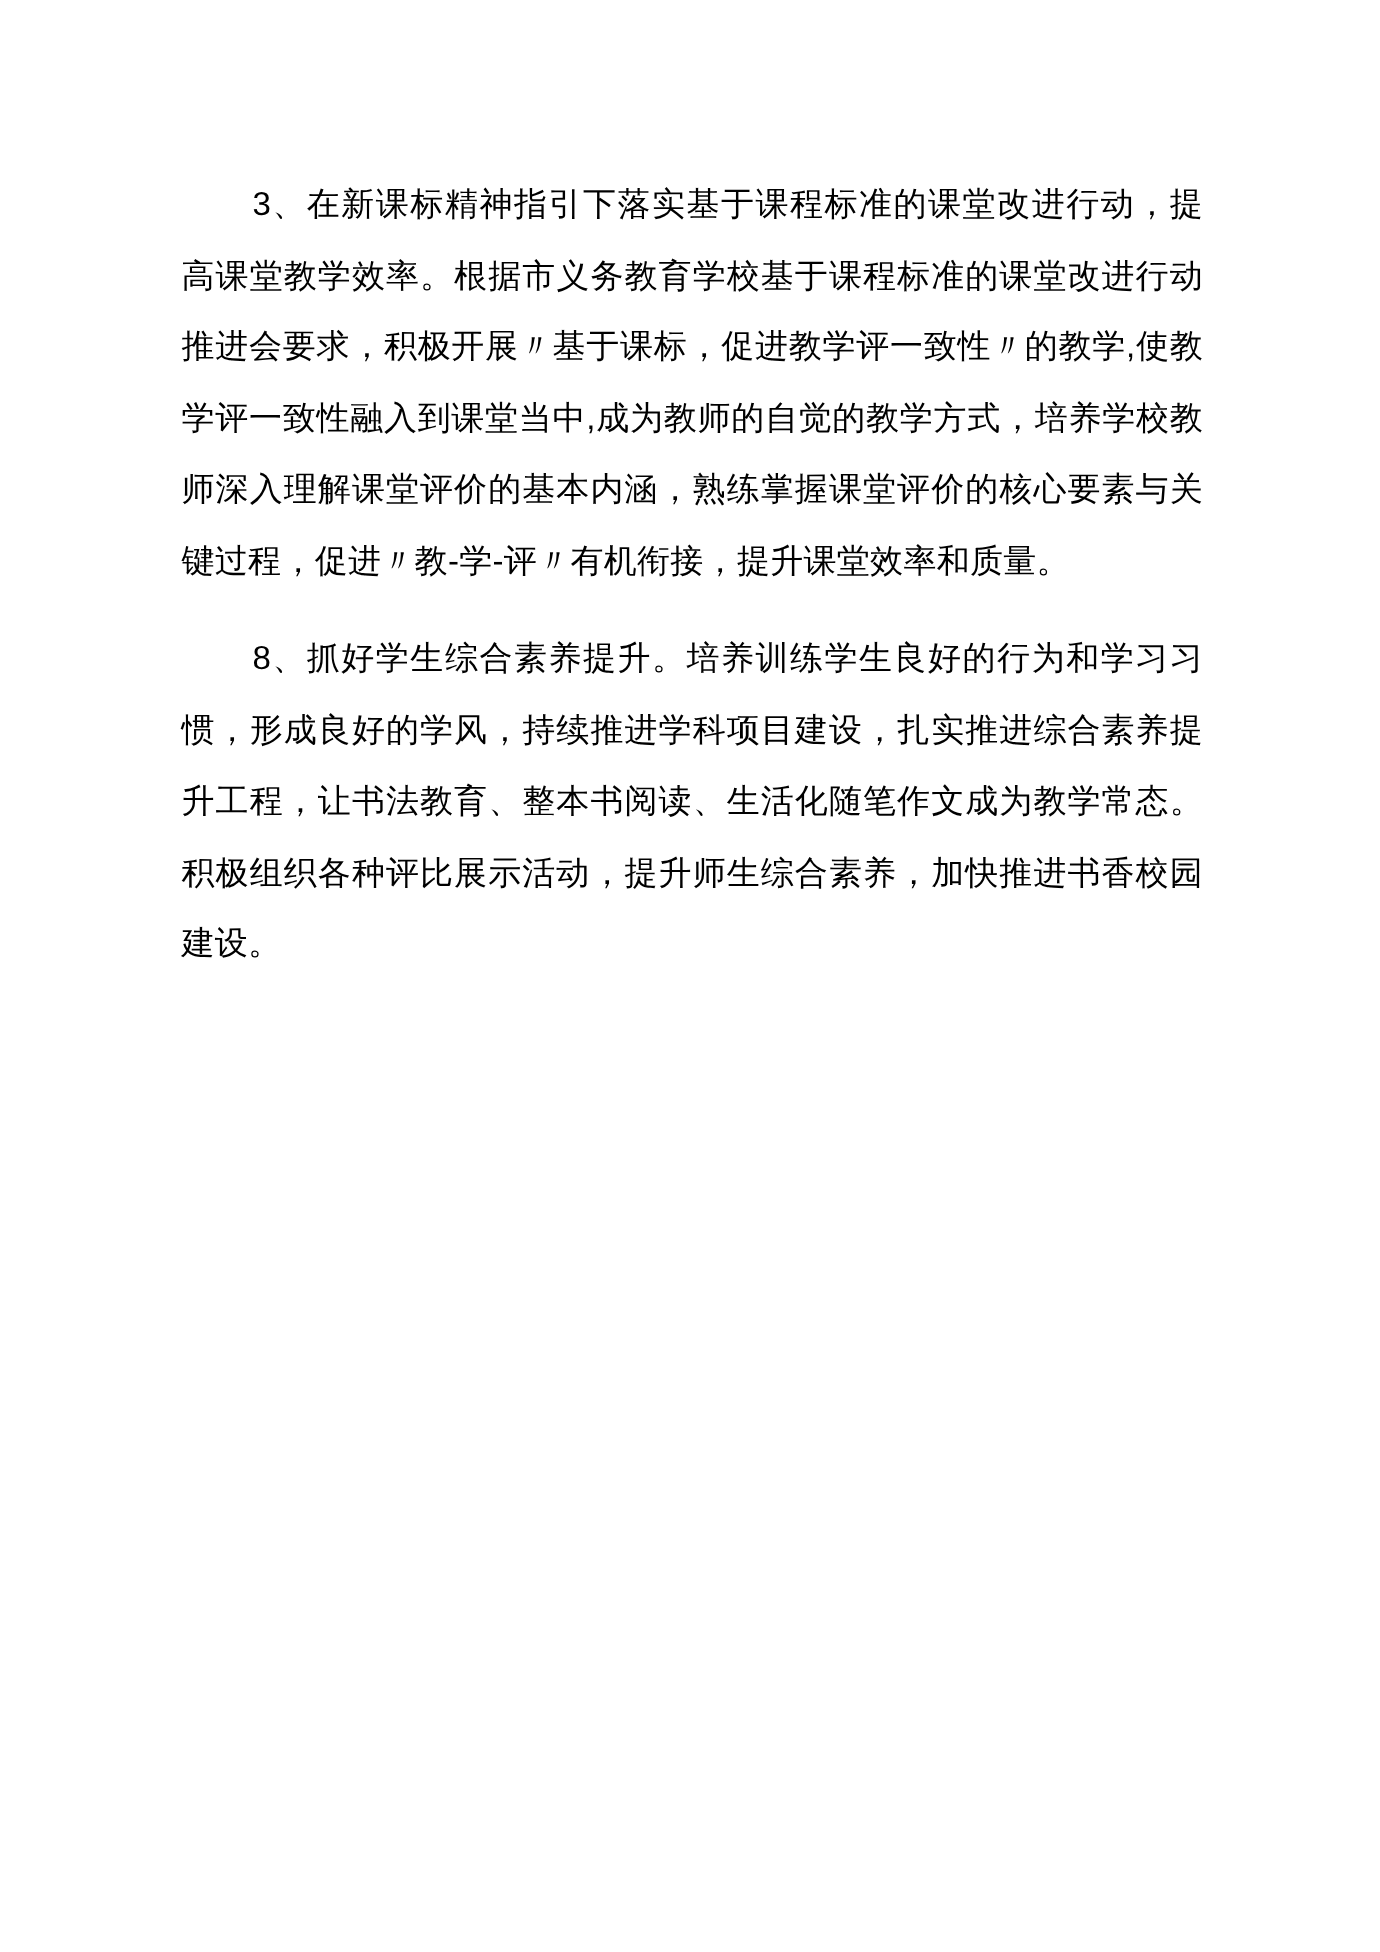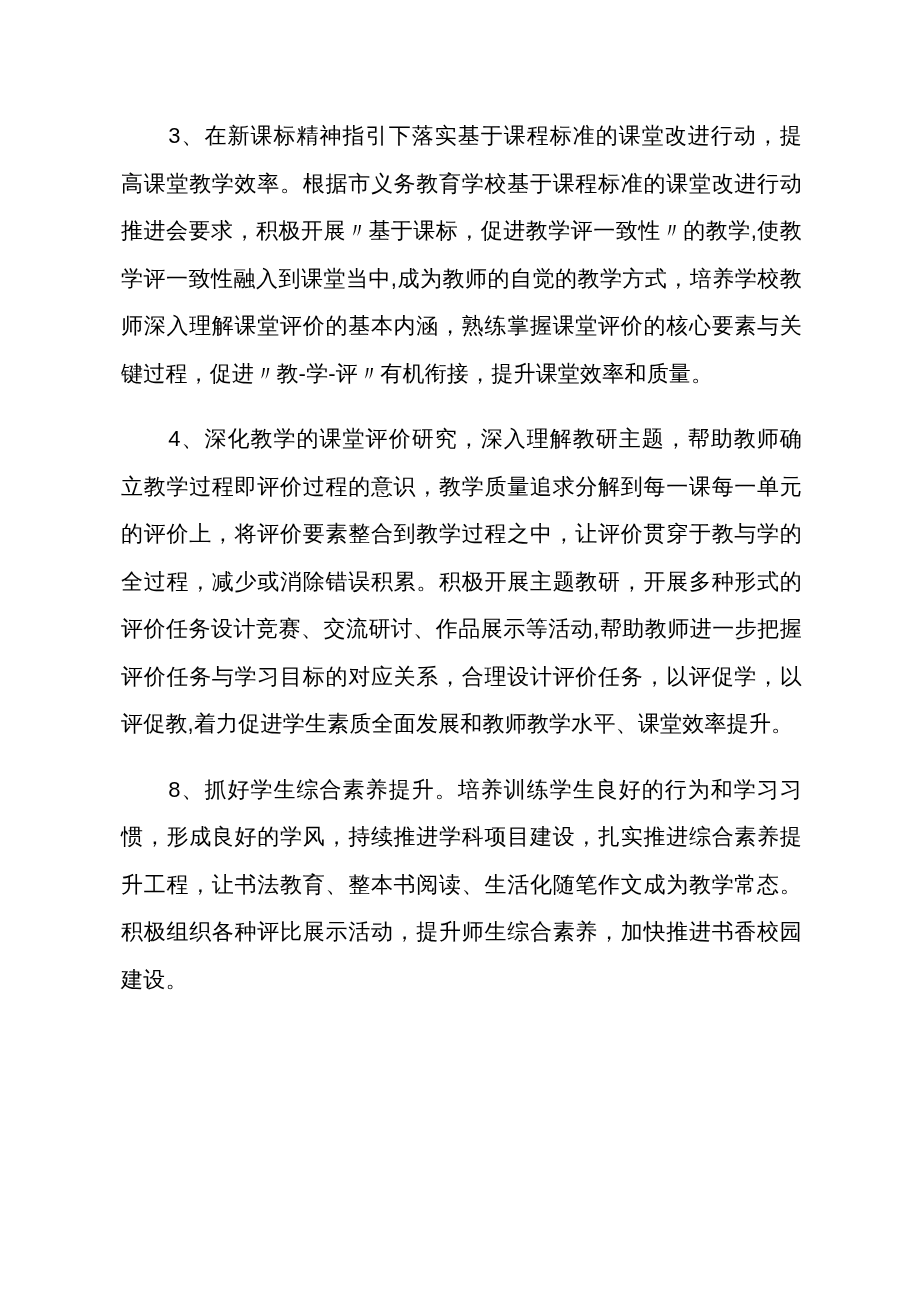--- a/index.html
+++ b/index.html
@@ -30,15 +30,14 @@
     text-indent: 2.15em;
     letter-spacing: 0.2px;
     word-break: break-all;
   }
 </style>
 </head>
 <body>
 
 <div class="page">
   <p class="para">3、在新课标精神指引下落实基于课程标准的课堂改进行动，提高课堂教学效率。根据市义务教育学校基于课程标准的课堂改进行动推进会要求，积极开展〃基于课标，促进教学评一致性〃的教学,使教学评一致性融入到课堂当中,成为教师的自觉的教学方式，培养学校教师深入理解课堂评价的基本内涵，熟练掌握课堂评价的核心要素与关键过程，促进〃教-学-评〃有机衔接，提升课堂效率和质量。</p>
-  <p class="para">4、深化教学的课堂评价研究，深入理解教研主题，帮助教师确立教学过程即评价过程的意识，教学质量追求分解到每一课每一单元的评价上，将评价要素整合到教学过程之中，让评价贯穿于教与学的全过程，减少或消除错误积累。积极开展主题教研，开展多种形式的评价任务设计竞赛、交流研讨、作品展示等活动,帮助教师进一步把握评价任务与学习目标的对应关系，合理设计评价任务，以评促学，以评促教,着力促进学生素质全面发展和教师教学水平、课堂效率提升。</p>
   <p class="para">8、抓好学生综合素养提升。培养训练学生良好的行为和学习习惯，形成良好的学风，持续推进学科项目建设，扎实推进综合素养提升工程，让书法教育、整本书阅读、生活化随笔作文成为教学常态。积极组织各种评比展示活动，提升师生综合素养，加快推进书香校园建设。</p>
 </div>
 
 </body></html>

